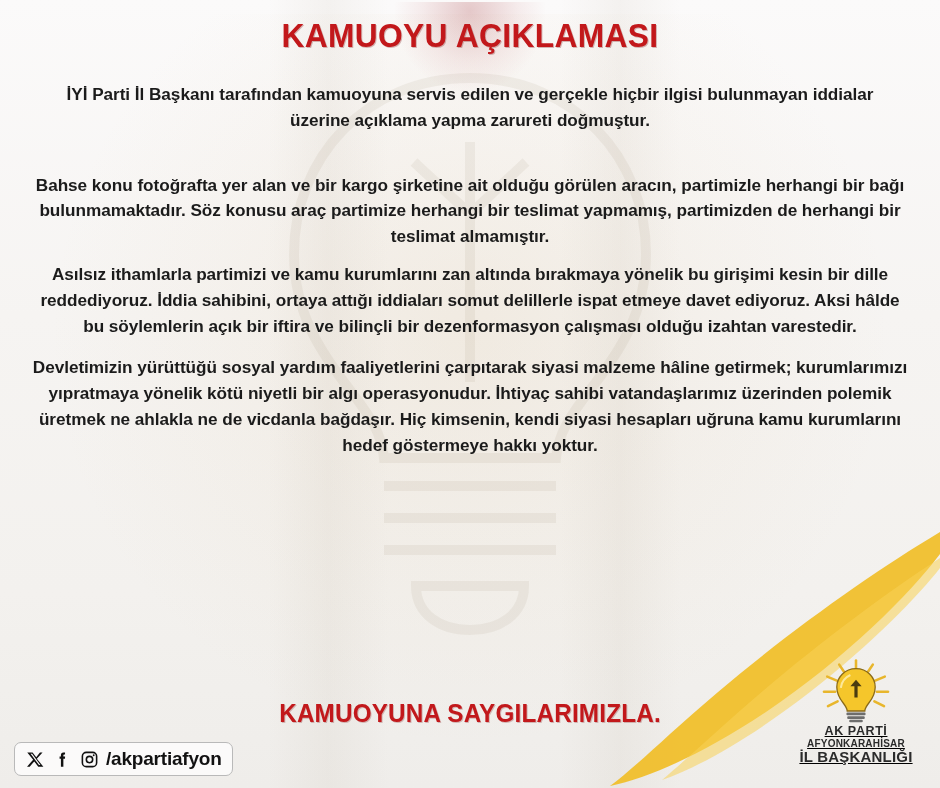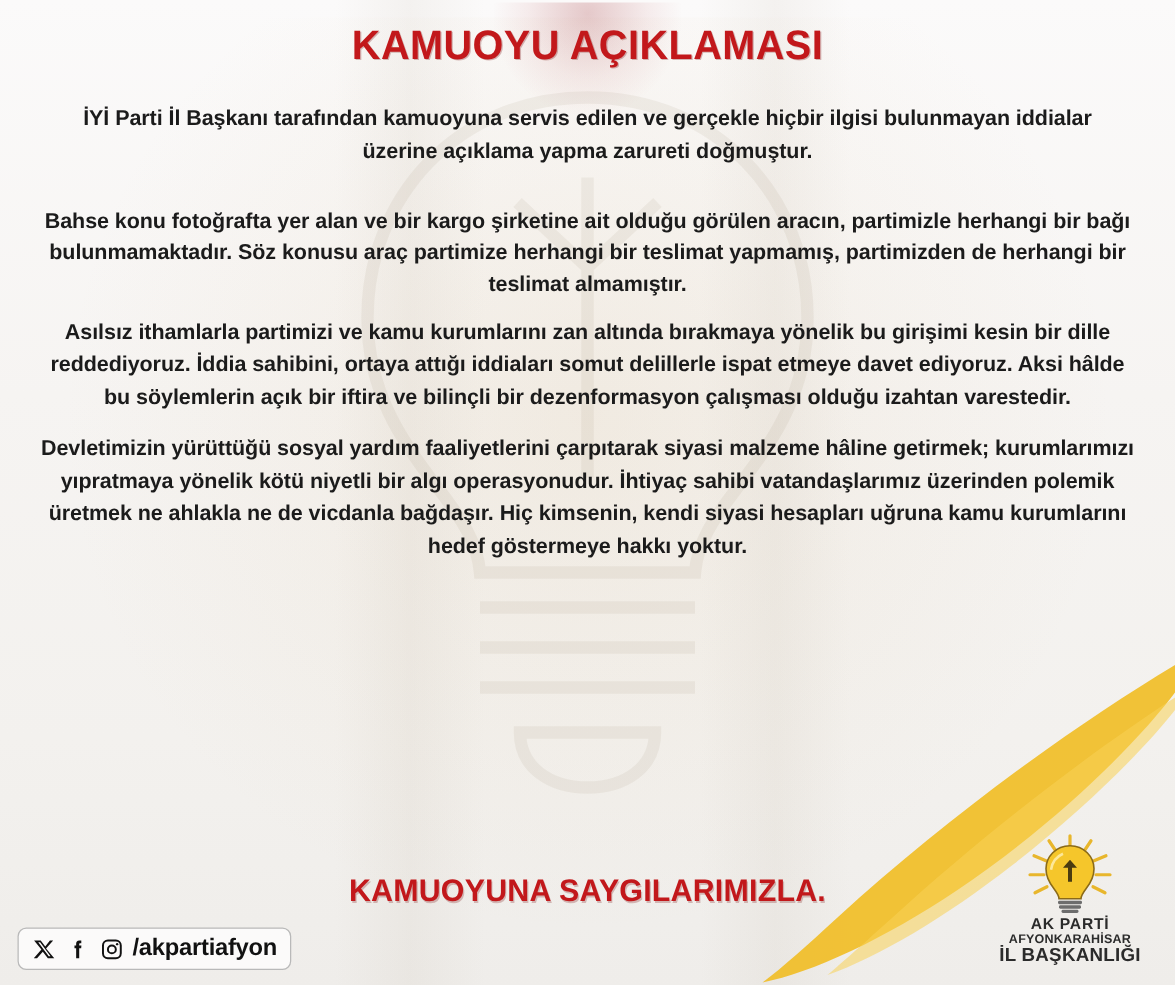--- a/index.html
+++ b/index.html
@@ -114,21 +114,21 @@
   }
   .para {
     text-align: center;
     color: #1b1b1b;
     font-size: 17.2px;
     font-weight: 700;
     line-height: 1.50;
     margin: 0 0 21px 0;
     letter-spacing: -0.05px;
   }
-  .para.p1 { width: 852px; margin-left: auto; margin-right: auto; margin-bottom: 30px; }
+  .para.p1 { width: 852px; margin-left: auto; margin-right: auto; margin-bottom: 39px; }
   .para.p2 { width: 872px; margin-left: auto; margin-right: auto; margin-bottom: 12px; }
   .para.p3 { width: 884px; margin-left: auto; margin-right: auto; margin-bottom: 16px; }
   .para.p4 { width: 884px; margin-left: auto; margin-right: auto; margin-bottom: 20px; }
   .para.p5 { width: 888px; margin-left: auto; margin-right: auto; margin-bottom: 25px; }
   .para.p6 { width: 860px; margin-left: auto; margin-right: auto; margin-bottom: 0; }
 
   .closing {
     position: absolute;
     top: 699px;
     left: 0;
@@ -168,23 +168,24 @@
     font-weight: 700;
     color: #111;
     letter-spacing: -0.2px;
     margin-left: 1px;
   }
 
   
   .logo {
     position: absolute;
     right: 18px;
-    bottom: 14px;
+    bottom: 22px;
     width: 132px;
     text-align: center;
+    text-decoration: underline;
   }
   .logo-bulb { display: block; margin: 0 auto; }
   .logo-text {
     margin-top: 1px;
     color: #2b2b2b;
     line-height: 1.12;
     font-weight: 700;
   }
   .logo-l1 { font-size: 12.5px; letter-spacing: 0.6px; }
   .logo-l2 { font-size: 10px; letter-spacing: 0.2px; }

